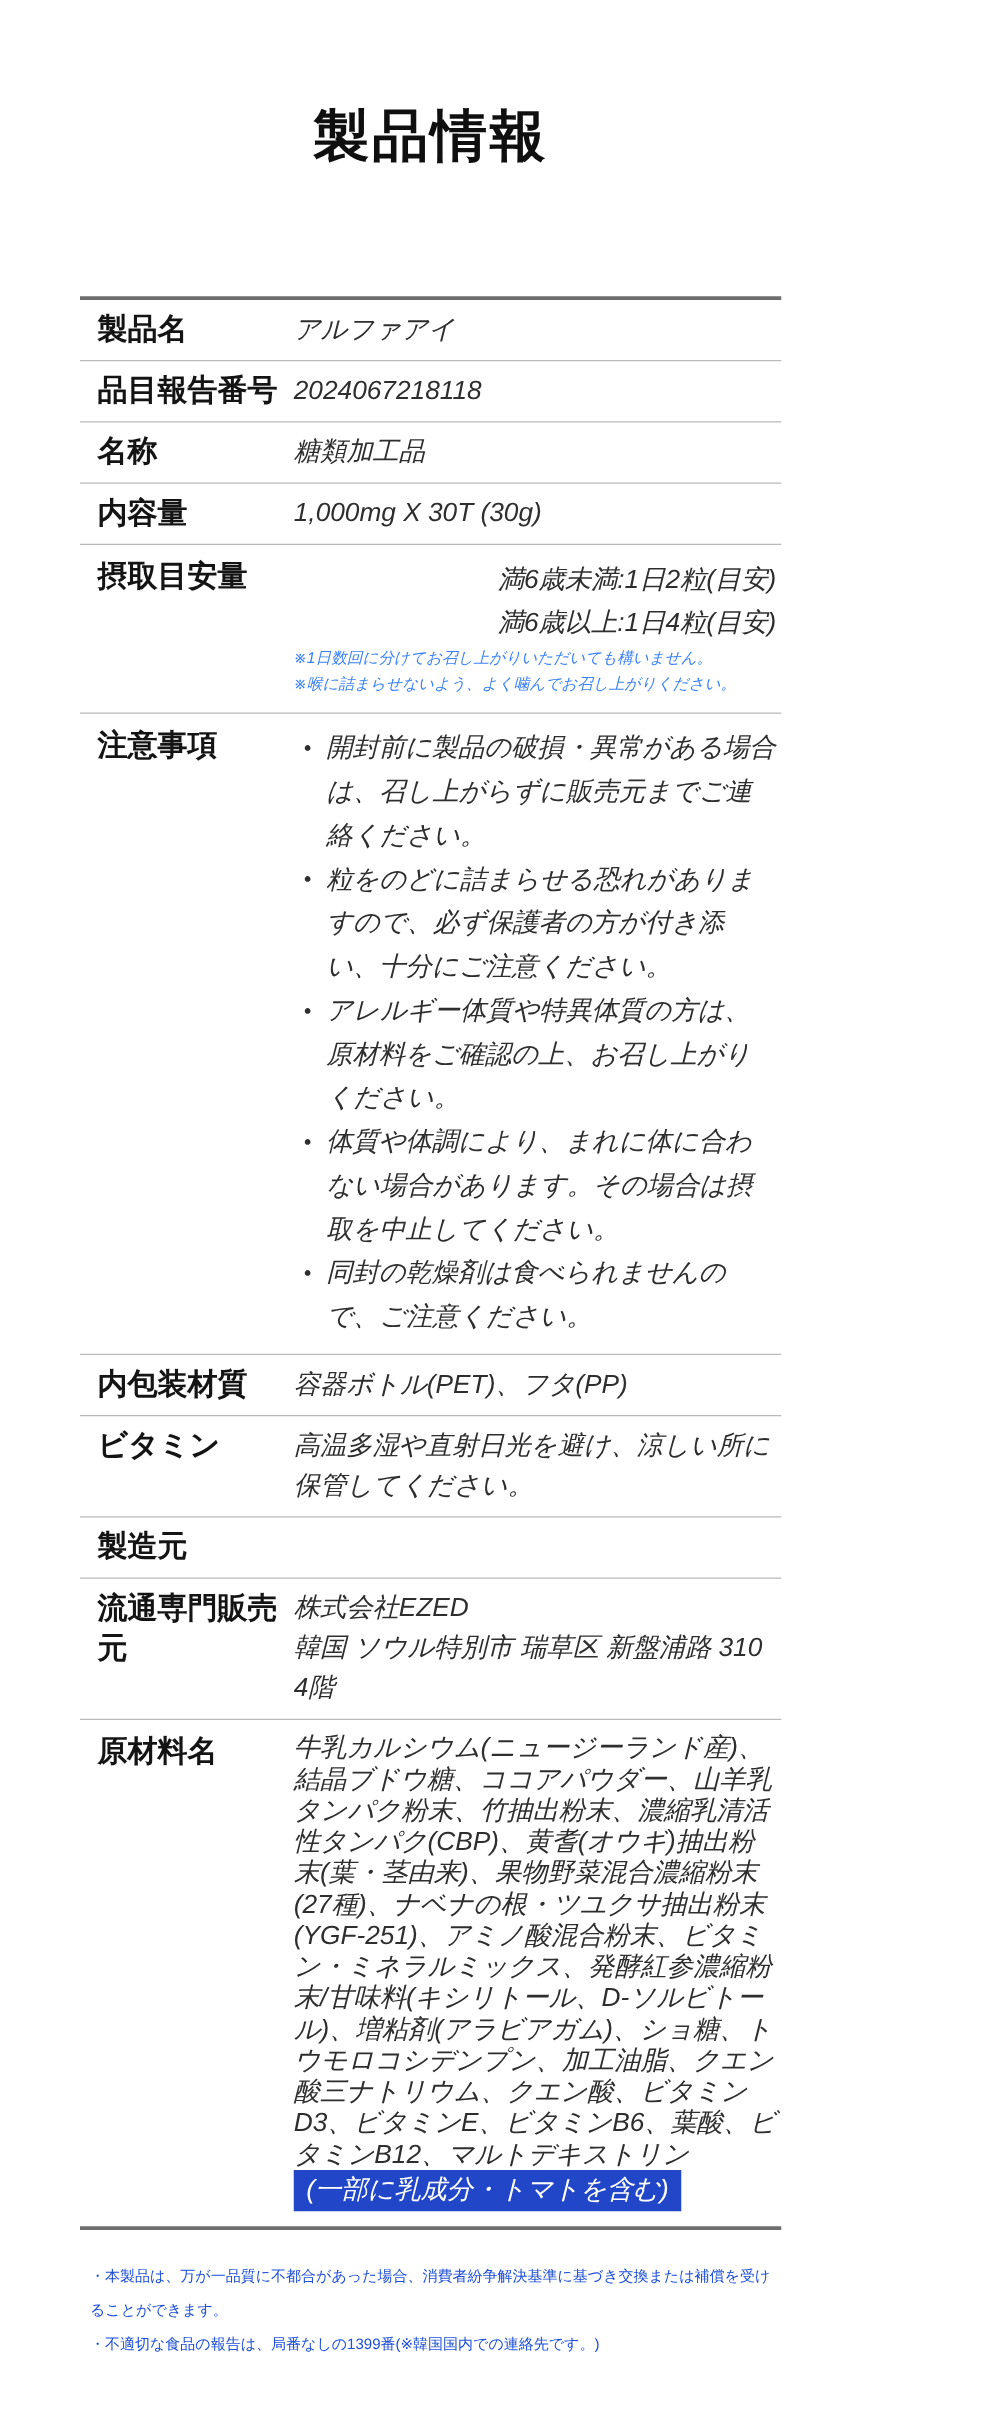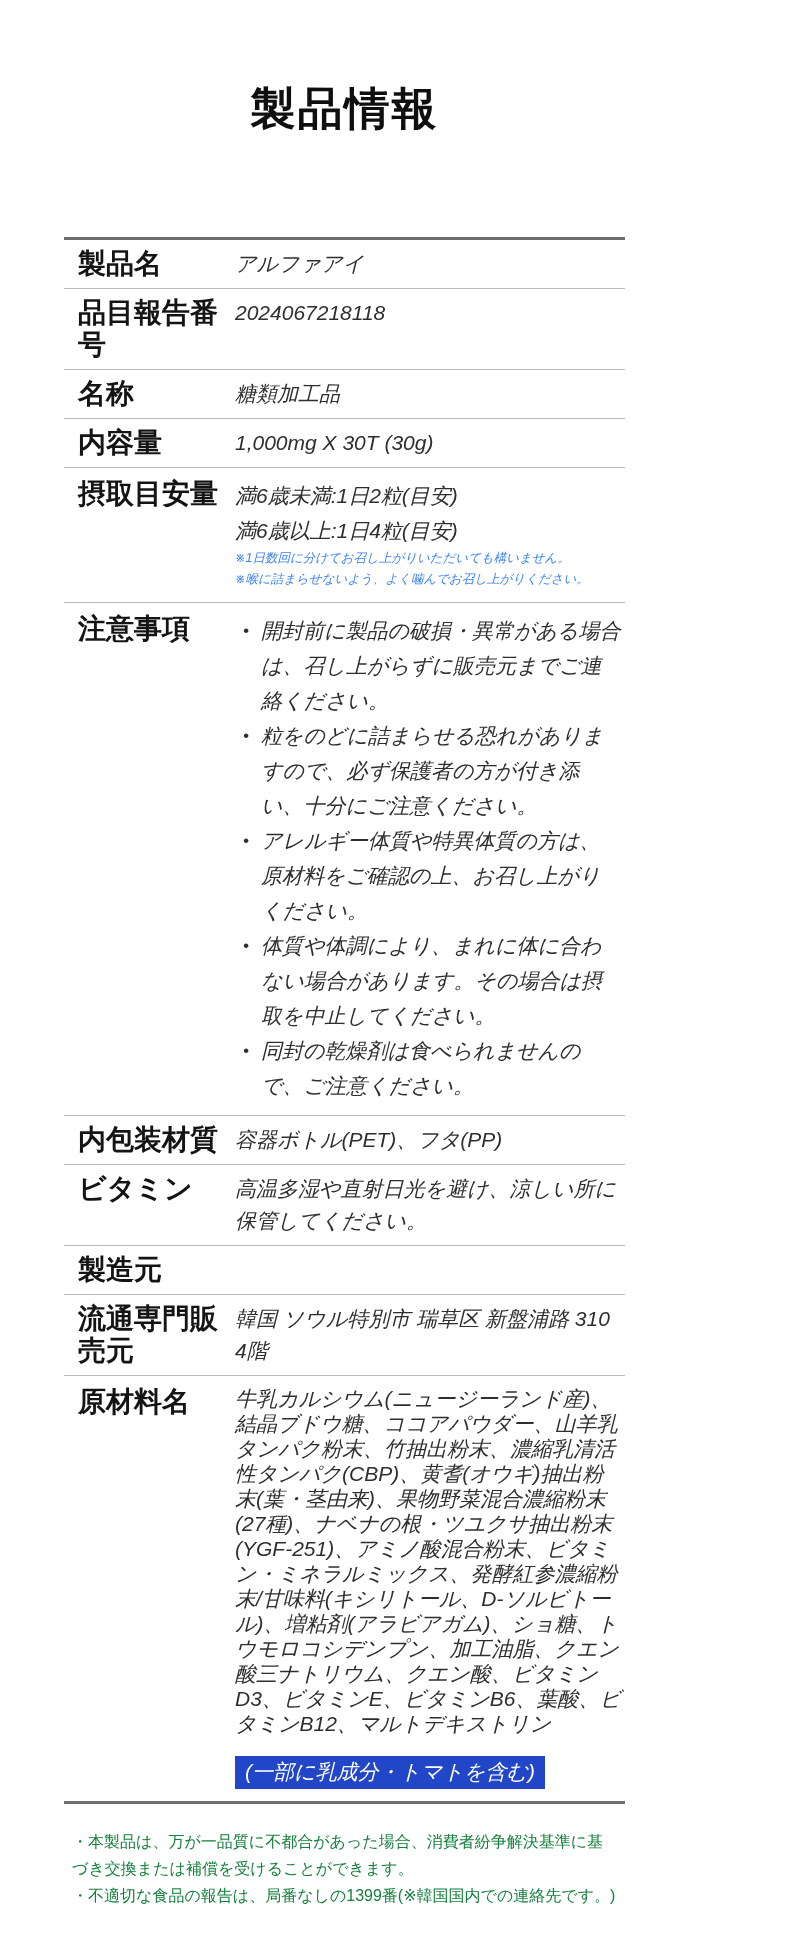--- a/index.html
+++ b/index.html
@@ -33,37 +33,37 @@
   .row{
     display:flex;
     align-items:flex-start;
     border-bottom:1px solid #b9b9b9;
     padding:8px 0;
   }
   .row:last-child{border-bottom:none;}
   .cell-label{
     flex:0 0 157px;
     padding-left:14px;
-    font-size:28px;
+    font-size:24px;
     line-height:32px;
     font-weight:bold;
     color:#141414;
   }
   .cell-value{
     flex:1;
     font-size:21px;
     line-height:32px;
     color:#2e2e2e;
     padding-right:4px;
     word-break:break-word;
     font-style:italic;
   }
   .vline{display:block;}
   .row-tall{padding:10px 0 12px 0;}
-  .row-tall .cell-value .vline{line-height:35px;}
+  .row-tall .cell-value .vline{line-height:35px;text-align:right;}
 
   
   .subnotes{margin-top:4px;}
   .subnote{
     display:block;
     font-size:12.5px;
     line-height:21px;
     color:#3b82f6;
   }
 
@@ -82,35 +82,35 @@
     font-size:17px;
     line-height:35px;
     color:#2e2e2e;
   }
   .bullet-text{flex:1;}
 
   
   .ingredients-text{display:block;line-height:25px;}
   .allergen-highlight{
     display:inline-block;
-    margin-top:20px;
+    margin-top:0;
     padding:1px 10px 2px 10px;
     font-size:21px;
     line-height:30px;
   }
 
   
   .footer-notes{
     margin:24px 72px 0 72px;
   }
   .footer-note{
     margin:0;
-    font-size:16px;
+    font-size:12px;
     line-height:27px;
-    color:#15803d;
+    color:#1d4ed8;
   }
 </style>
 </head>
 <body>
 
 <div class="page">
 
   <h1 class="page-title">製品情報</h1>
 
   <div class="info-table">
@@ -180,20 +180,21 @@
       <div class="cell-value">高温多湿や直射日光を避け、涼しい所に保管してください。</div>
     </div>
 
     <div class="row">
       <div class="cell-label">製造元</div>
     </div>
 
     <div class="row">
       <div class="cell-label">流通専門販売元</div>
       <div class="cell-value">
+        <span class="vline">株式会社EZED</span>
         <span class="vline">韓国 ソウル特別市 瑞草区 新盤浦路 310 4階</span>
       </div>
     </div>
 
     <div class="row row-tall">
       <div class="cell-label">原材料名</div>
       <div class="cell-value">
         <span class="ingredients-text">牛乳カルシウム(ニュージーランド産)、結晶ブドウ糖、ココアパウダー、山羊乳タンパク粉末、竹抽出粉末、濃縮乳清活性タンパク(CBP)、黄耆(オウギ)抽出粉末(葉・茎由来)、果物野菜混合濃縮粉末(27種)、ナベナの根・ツユクサ抽出粉末(YGF-251)、アミノ酸混合粉末、ビタミン・ミネラルミックス、発酵紅参濃縮粉末/甘味料(キシリトール、D-ソルビトール)、増粘剤(アラビアガム)、ショ糖、トウモロコシデンプン、加工油脂、クエン酸三ナトリウム、クエン酸、ビタミンD3、ビタミンE、ビタミンB6、葉酸、ビタミンB12、マルトデキストリン</span>
         <span class="allergen-highlight" style="background: rgb(33, 70, 200); color: rgb(255, 255, 255);">(一部に乳成分・トマトを含む)</span>
       </div>

